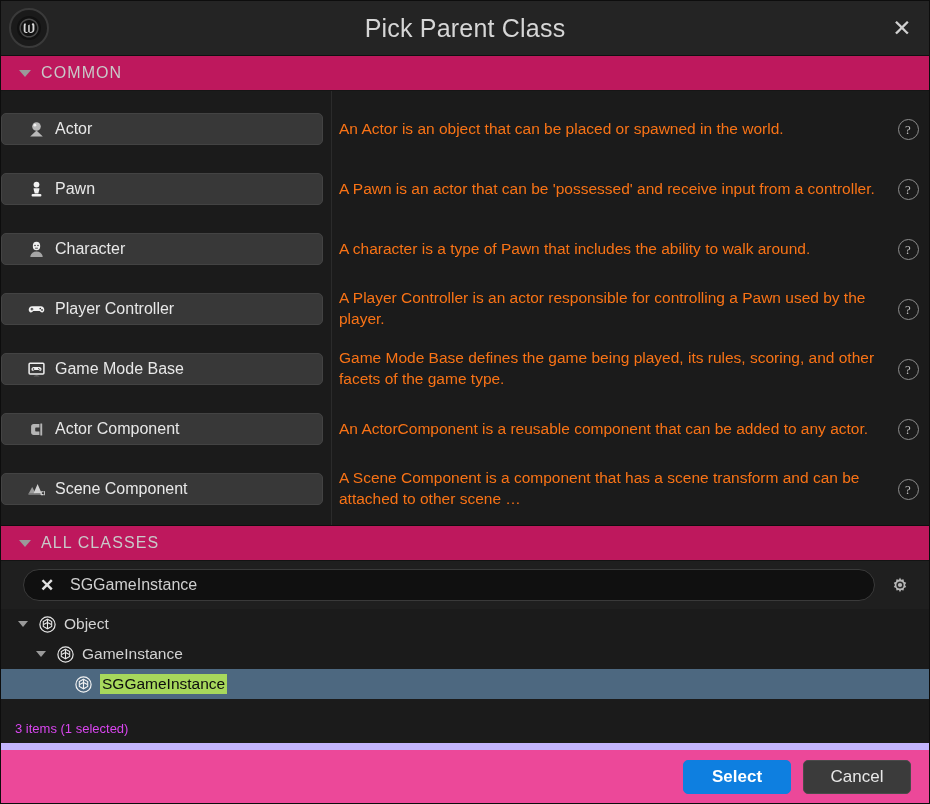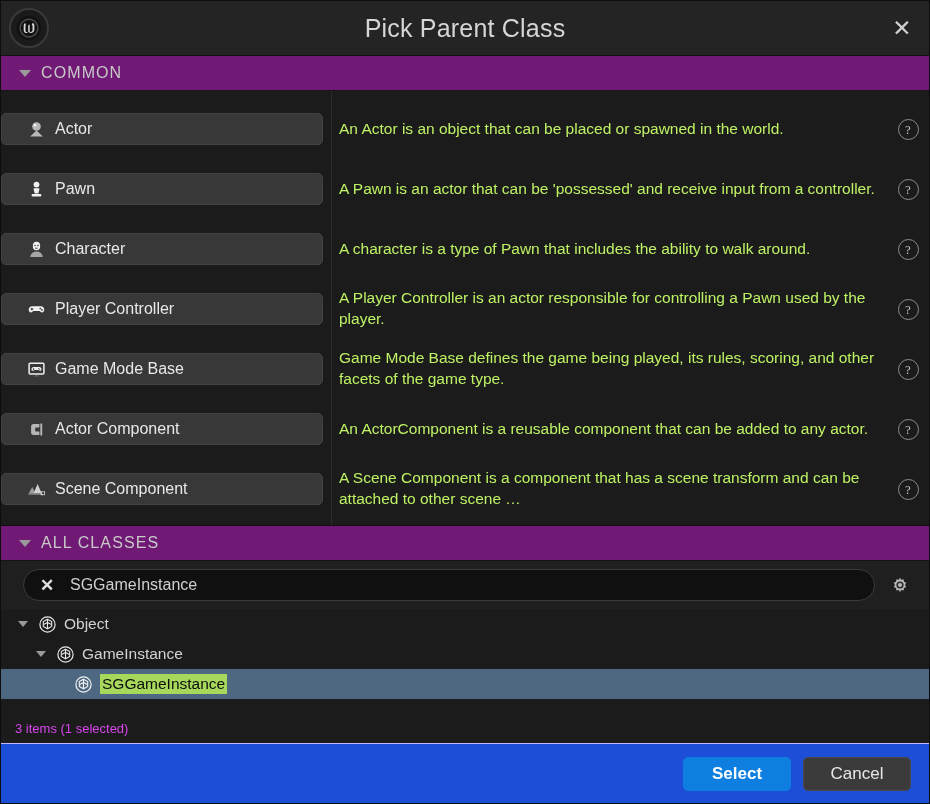--- a/index.html
+++ b/index.html
@@ -64,21 +64,21 @@
   }
 
   
   .section-header {
     height: 34px;
     min-height: 34px;
     display: flex;
     align-items: center;
     padding-left: 18px;
     gap: 10px;
-    background: #701a75;
+    background: #be185d;
     cursor: pointer;
   }
   .tri-down {
     width: 0; height: 0;
     border-left: 6px solid transparent;
     border-right: 6px solid transparent;
     border-top: 7px solid #9a9a9a;
   }
   .section-title {
     font-size: 16px;
@@ -135,21 +135,21 @@
   .class-desc-cell {
     flex: 1;
     display: flex;
     align-items: center;
     padding: 0 4px 0 8px;
   }
   .class-desc {
     flex: 1;
     font-size: 15.5px;
     line-height: 1.33;
-    color: #bef264;
+    color: #f97316;
     padding-right: 10px;
   }
   .help-icon {
     flex: 0 0 34px;
     width: 34px; height: 34px;
     display: flex; align-items: center; justify-content: center;
     cursor: pointer;
   }
   .help-icon .circle {
     width: 21px; height: 21px;
@@ -261,22 +261,22 @@
     padding-left: 14px;
     background: #1b1b1b;
     border-top: 1px solid #1b1b1b;
   }
   #status-text { font-size: 13px; color: #d946ef; }
 
   
   #footer {
     height: 60px;
     min-height: 60px;
-    background: #1d4ed8;
-    border-top: 1px solid #c4b5fd;
+    background: #ec4899;
+    border-top: 7px solid #c4b5fd;
     display: flex;
     align-items: center;
     justify-content: flex-end;
     gap: 12px;
     padding-right: 18px;
     padding-left: 36px;
   }
   .footer-btn {
     height: 34px;
     min-width: 108px;

